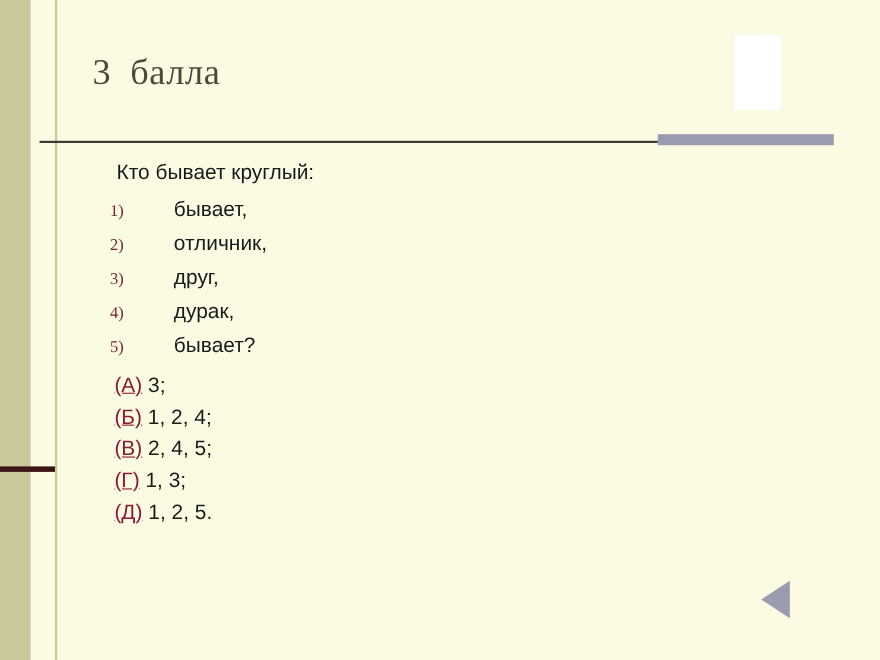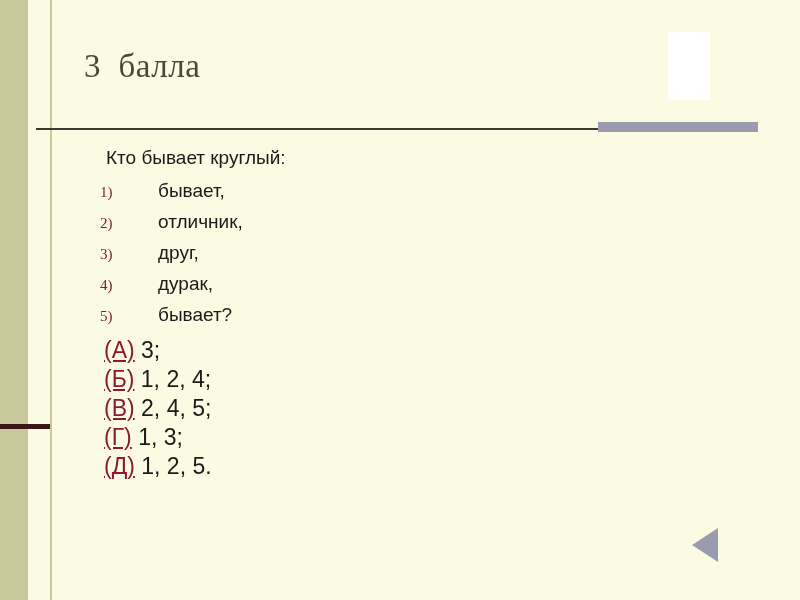--- a/index.html
+++ b/index.html
@@ -124,21 +124,21 @@
     font-size: 19px;
     color: #1a1a1a;
     line-height: 22px;
   }
 
   .answers {
     margin-top: 10px;
     margin-left: 4px;
   }
   .answer-row {
-    font-size: 23px;
+    font-size: 19px;
     color: #1a1a1a;
     line-height: 29px;
     white-space: pre;
   }
   .answer-key {
     color: #8b1a32;
     text-decoration: underline;
   }
 
   

